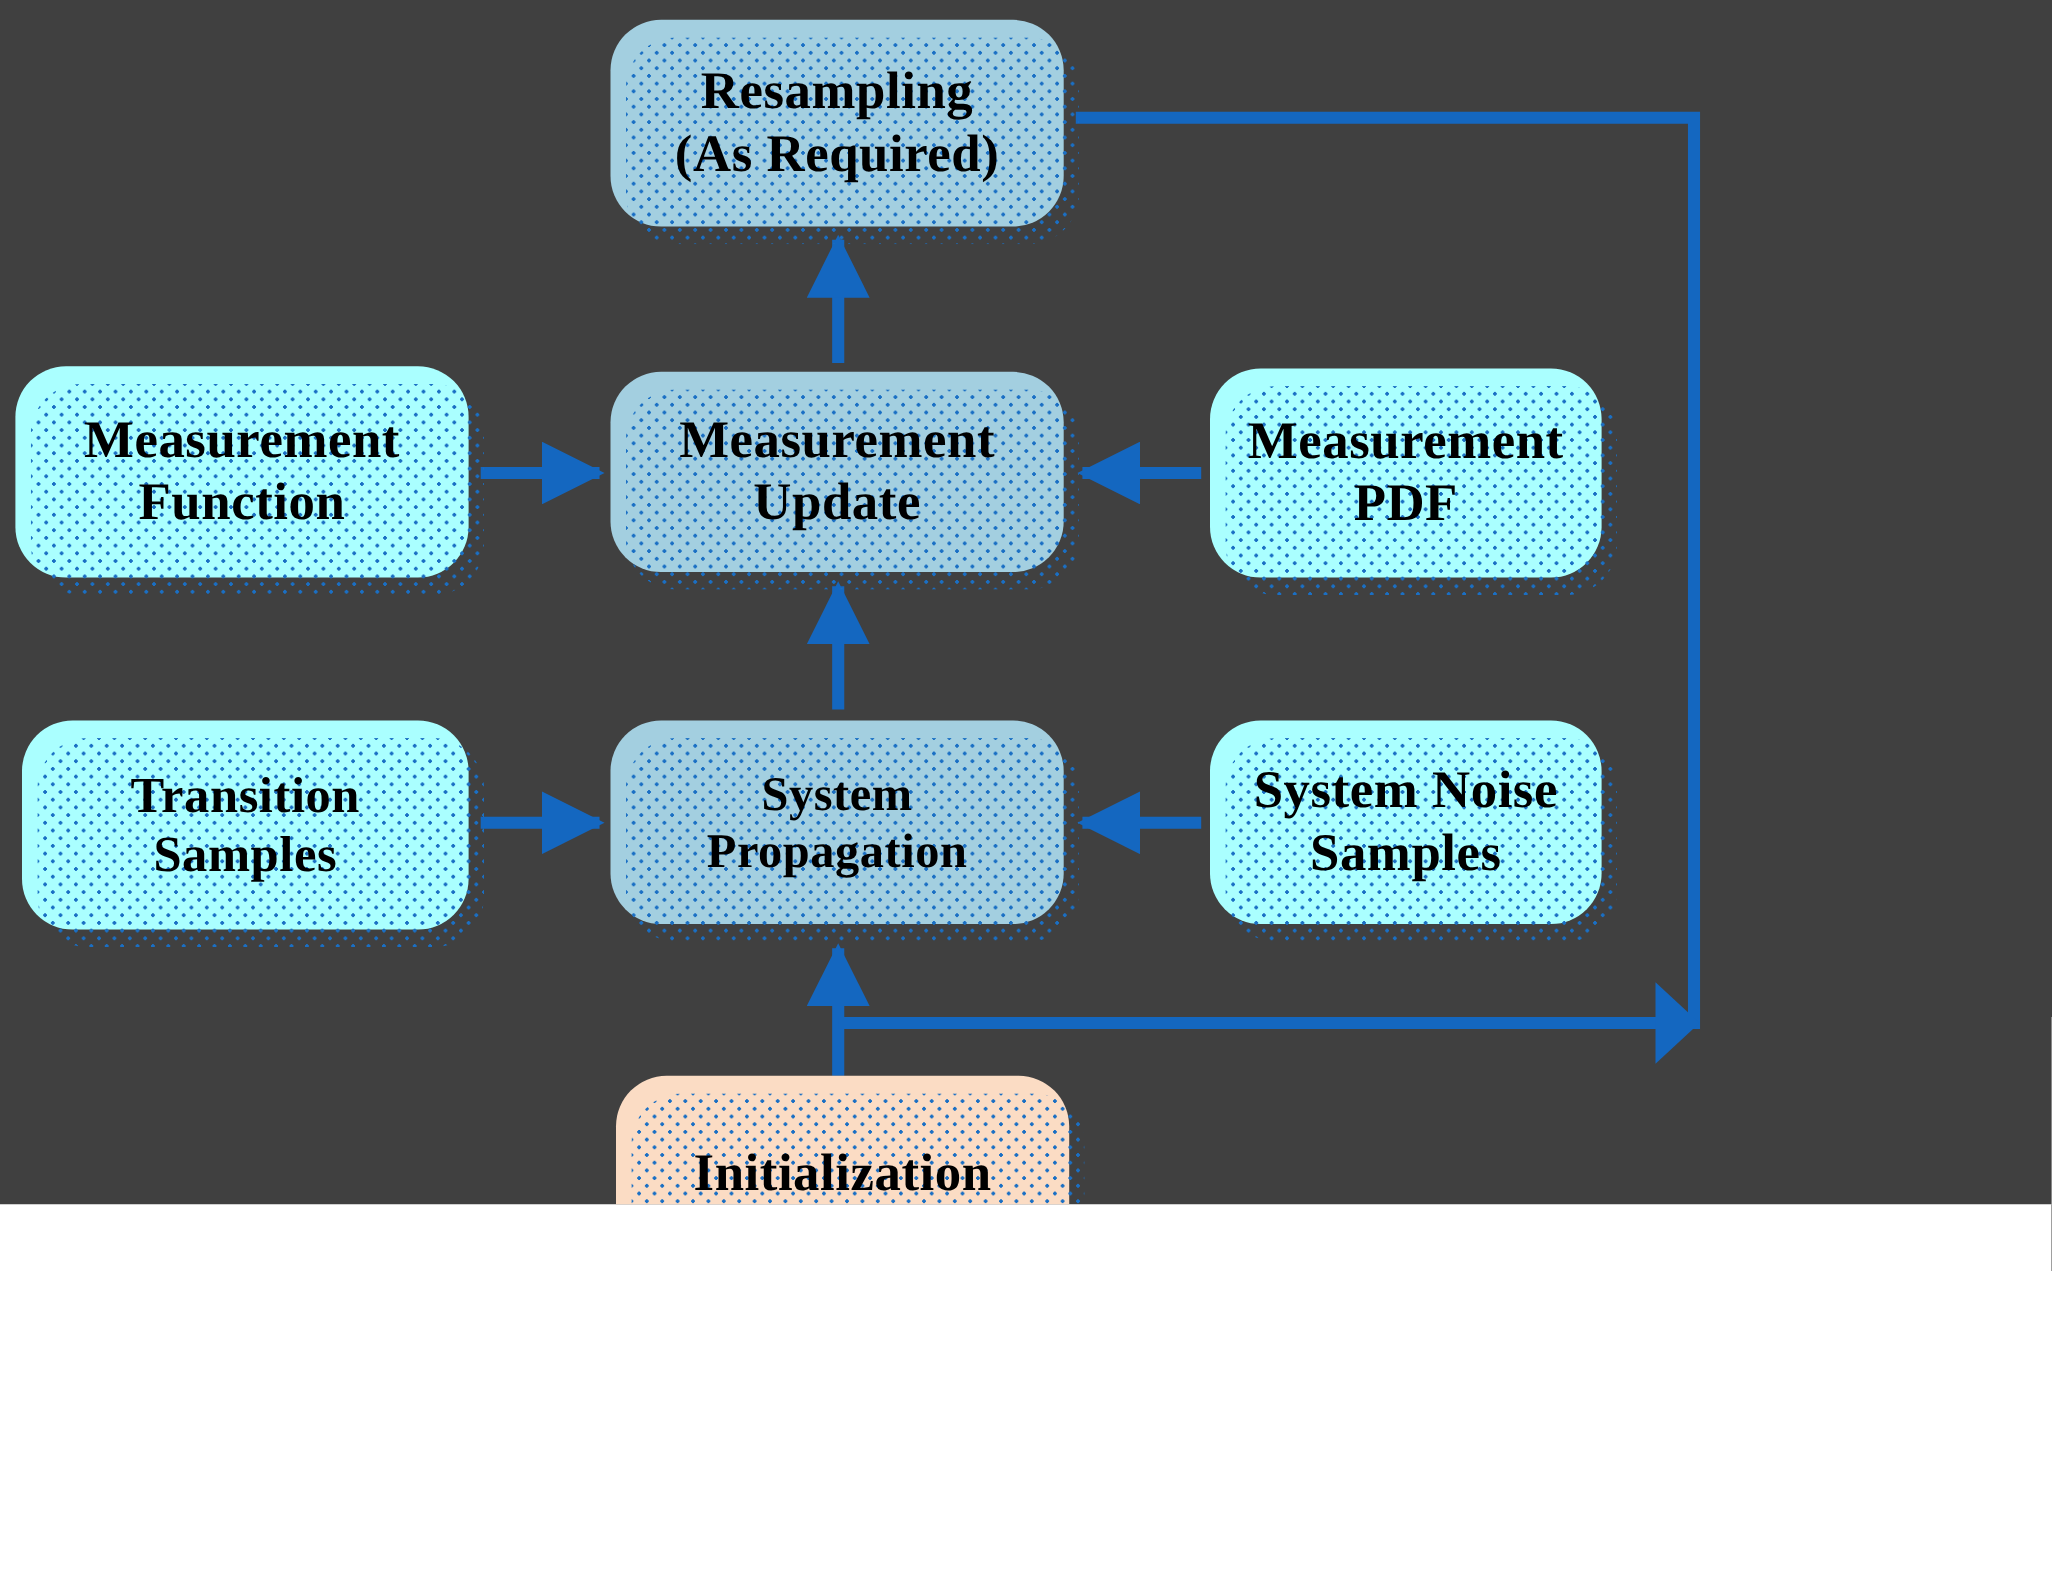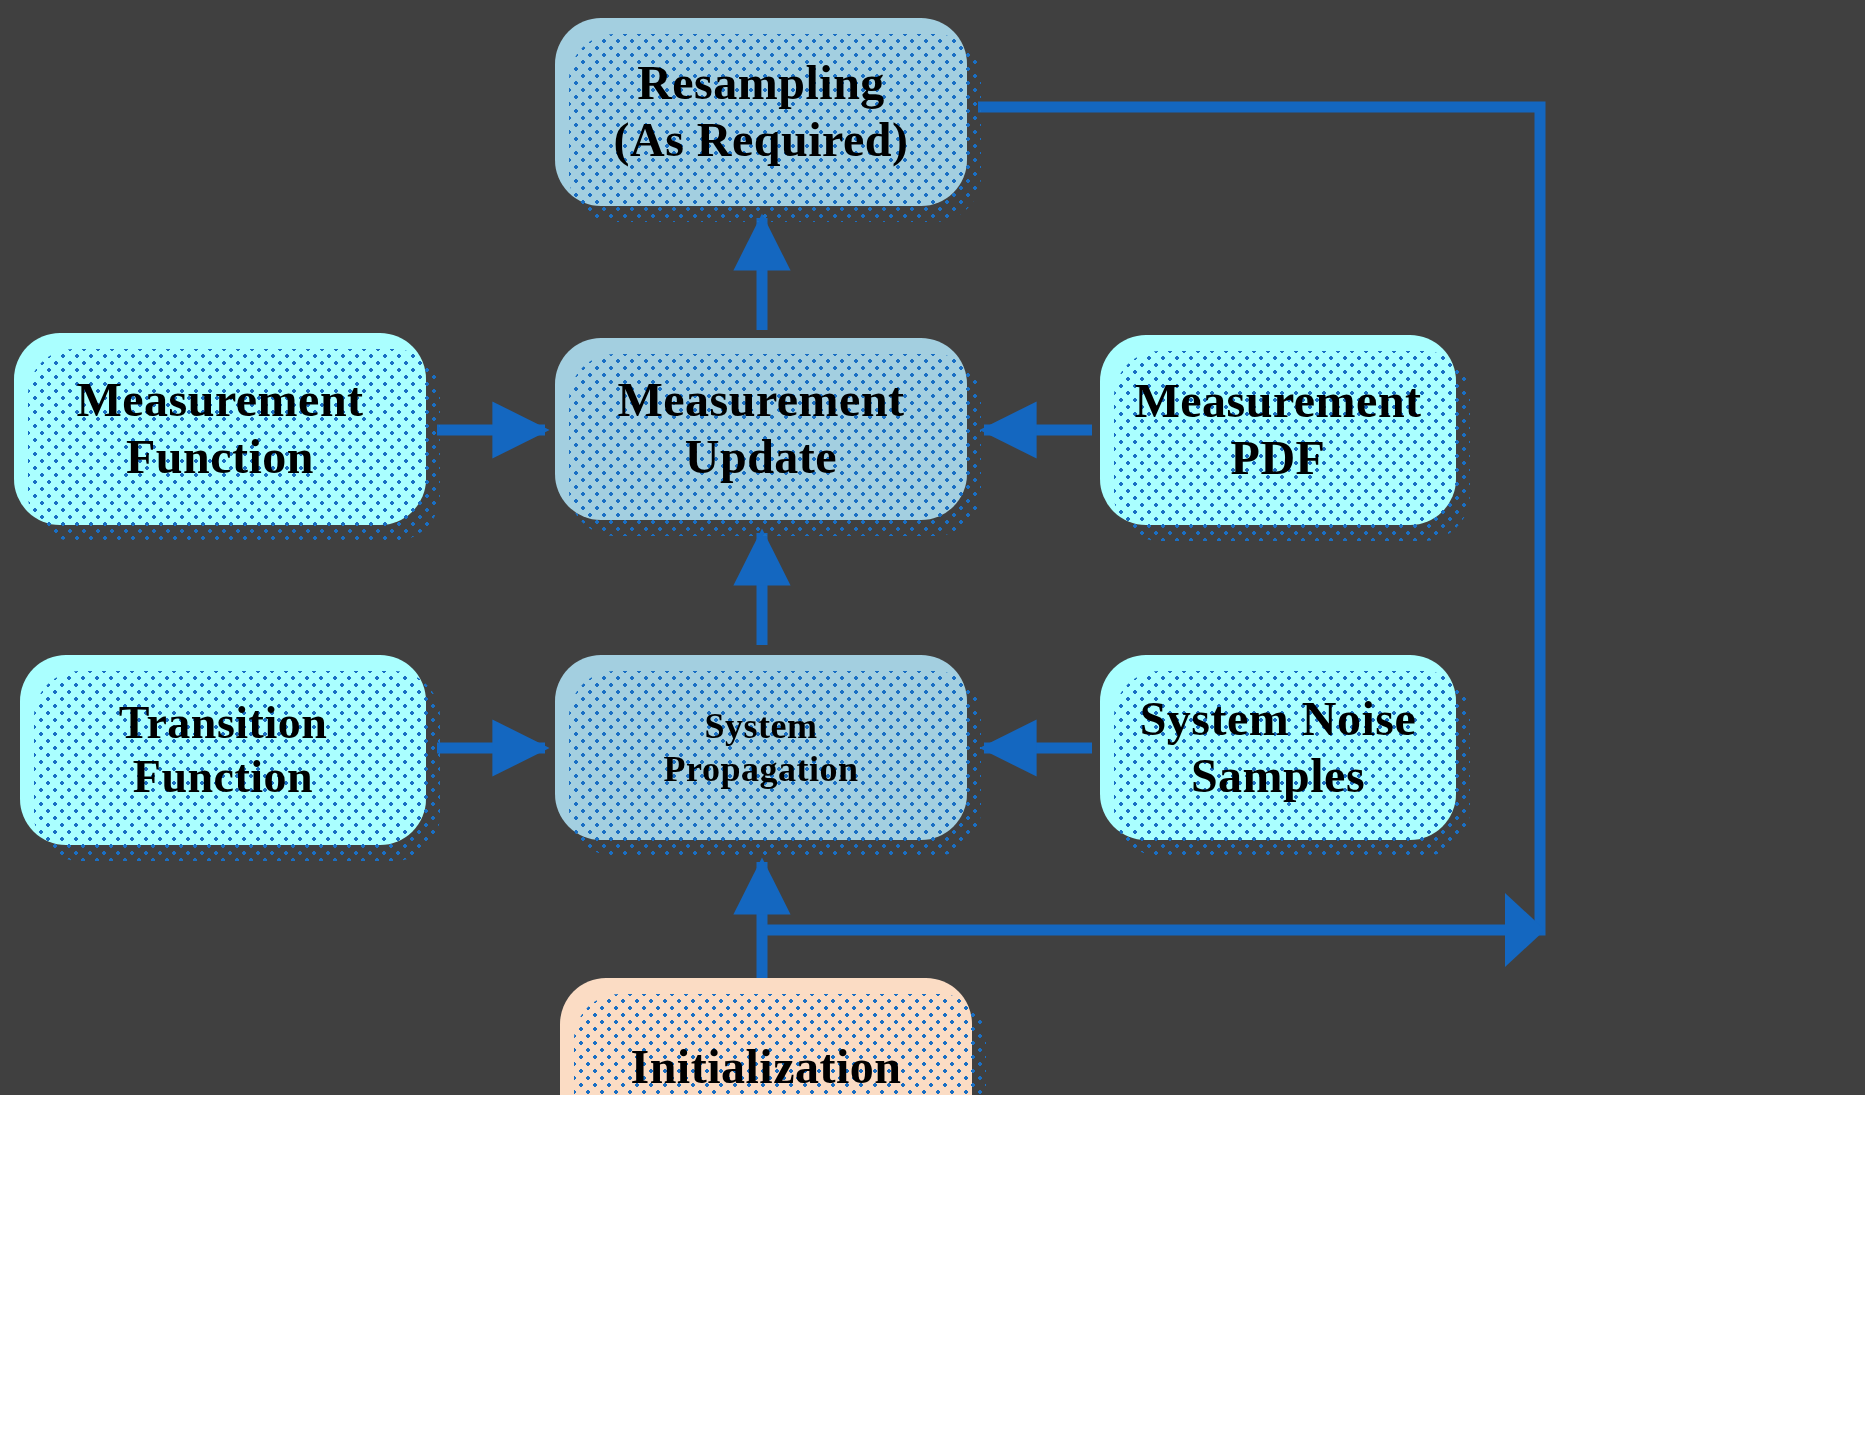--- a/index.html
+++ b/index.html
@@ -140,27 +140,27 @@
   <div class="node" id="n-measurement-pdf" style="left:1100px; top:335px; width:356px; height:190px; background:#aaffff;">
     <div class="node-body">
       <span class="node-label" style="font-size:48px;">Measurement
 PDF</span>
     </div>
   </div>
 
   <div class="node" id="n-transition-function" style="left:20px; top:655px; width:406px; height:190px; background:#aaffff;">
     <div class="node-body">
       <span class="node-label" style="font-size:46px;">Transition
-Function</span>
+Samples</span>
     </div>
   </div>
 
   <div class="node" id="n-system-propagation" style="left:555px; top:655px; width:412px; height:185px; background:#a3cfe0;">
     <div class="node-body">
-      <span class="node-label" style="font-size:36px;">System
+      <span class="node-label" style="font-size:44px;">System
 Propagation</span>
     </div>
   </div>
 
   <div class="node" id="n-initialization" style="left:560px; top:978px; width:412px; height:178px; background:#fbdcc4;">
     <div class="node-body">
       <span class="node-label" style="font-size:48px;">Initialization</span>
     </div>
   </div>
 

